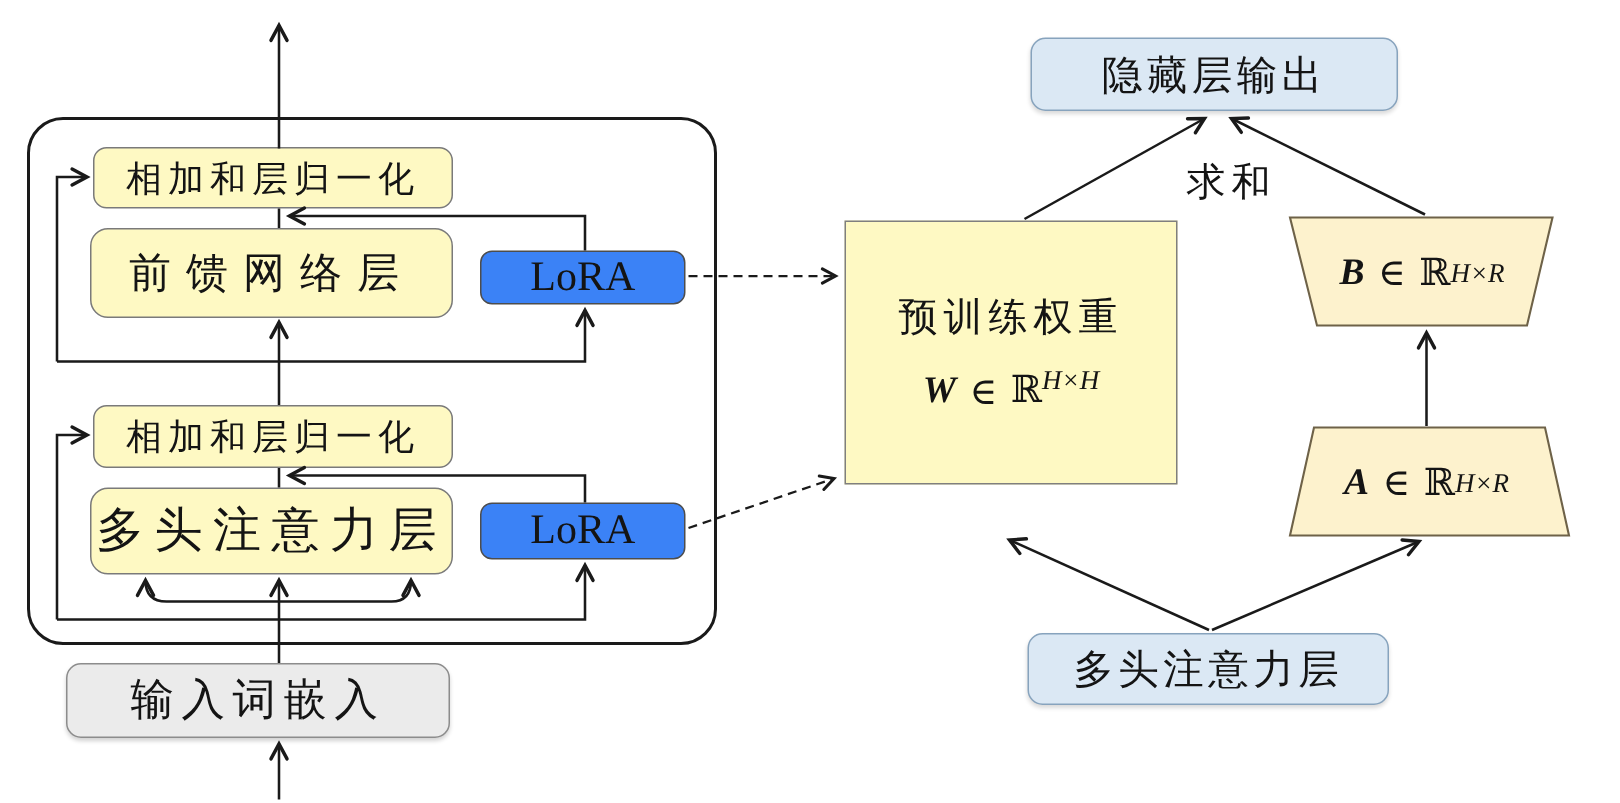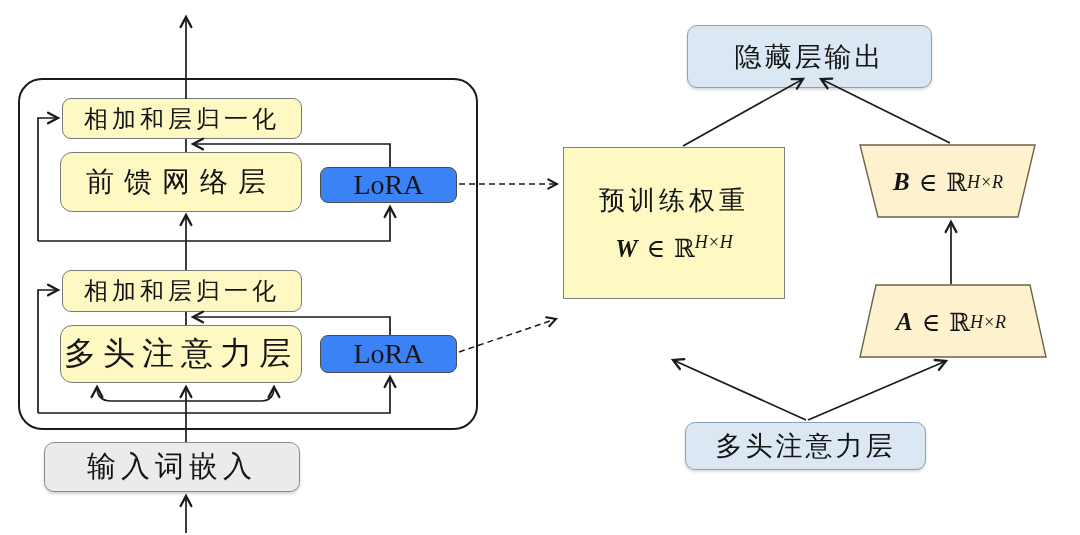--- a/index.html
+++ b/index.html
@@ -14,23 +14,23 @@
   .ln2{left:62px;top:270px;width:240px;height:42px;border-radius:9px;font-size:24px;letter-spacing:4px;}
   .ffn{left:60px;top:152px;width:242px;height:60px;border-radius:12px;font-size:28px;letter-spacing:10px;text-align:right;}
   .attn{left:60px;top:325px;width:242px;height:58px;border-radius:12px;font-size:32px;letter-spacing:7px;}
   .lora{background:#3b82f6;border:1.3px solid #4d4d4d;border-radius:8px;font-size:28px;}
   .lora1{left:320px;top:167px;width:137px;height:36px;}
   .lora2{left:320px;top:335px;width:137px;height:38px;}
   .embed{left:44px;top:442px;width:256px;height:50px;border-radius:10px;background:#ebebeb;border:1.3px solid #8c8c8c;
          font-size:29px;letter-spacing:5px;box-shadow:0 2px 3px rgba(0,0,0,0.18);}
   .io{background:#dbe8f4;border:1.3px solid #87a3bd;border-radius:10px;font-size:27px;letter-spacing:3px;
       box-shadow:0 2px 3px rgba(0,0,0,0.15);}
-  .hidden-out{left:687px;top:25px;width:245px;height:63px;}
+  .hidden-out{left:687px;top:25px;width:245px;height:49px;}
   .hidden-in{left:685px;top:422px;width:241px;height:48px;}
-  .wbox{left:563px;top:147px;width:222px;height:152px;border:1.4px solid #7f7f7f;flex-direction:column;gap:14px;}
+  .wbox{left:563px;top:147px;width:222px;height:176px;border:1.4px solid #7f7f7f;flex-direction:column;gap:14px;}
   .wbox .title{font-size:26px;letter-spacing:4px;}
   .formula{font-size:25px;letter-spacing:0;}
   .formula .var{font-weight:bold;font-style:italic;}
   .formula .elem{margin:0 9px;}
   .formula sup{font-style:italic;font-size:0.72em;}
   .float-label{position:absolute;z-index:3;text-align:center;white-space:nowrap;}
   .zoom-label{left:478px;top:231px;width:90px;font-size:27px;letter-spacing:5px;}
   .sum-label{left:776px;top:104px;width:90px;font-size:26px;letter-spacing:4px;}
   .trap-label{position:absolute;z-index:3;display:flex;align-items:center;justify-content:center;}
   .b-label{left:868px;top:156px;width:160px;height:52px;}
@@ -82,20 +82,21 @@
     <span class="title">预训练权重</span>
     <span class="formula">
       <span class="var">W</span><span class="elem">∈</span><span class="set">ℝ</span><sup>H×H</sup>
     </span>
   </div>
 
   <div class="bx io hidden-in">
     <span>多头注意力层</span>
   </div>
 
+  <div class="float-label sum-label">求和</div>
 
   <div class="trap-label b-label formula">
     <span class="var">B</span>
       <span class="elem">∈</span>
       <span class="set">ℝ</span>
       <sup>H×R</sup>
   </div>
 
   <div class="trap-label a-label formula">
     <span class="var">A</span>

